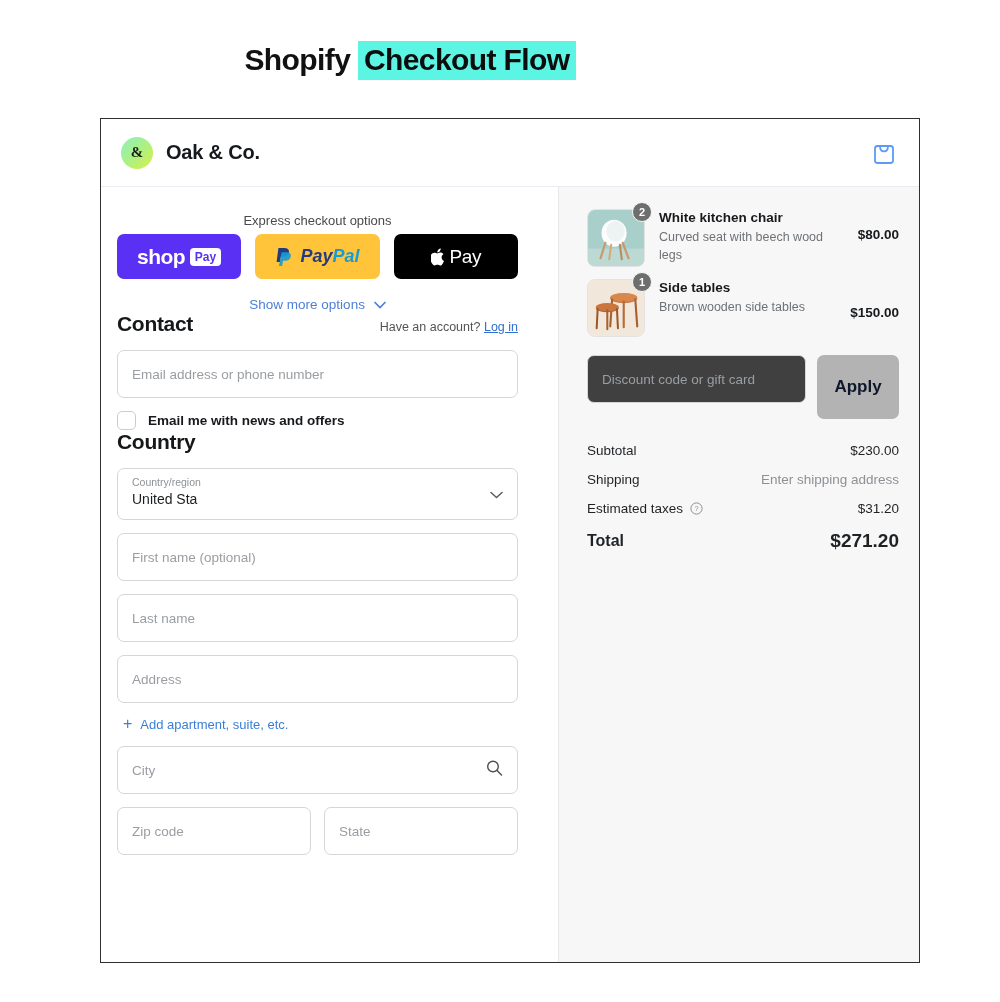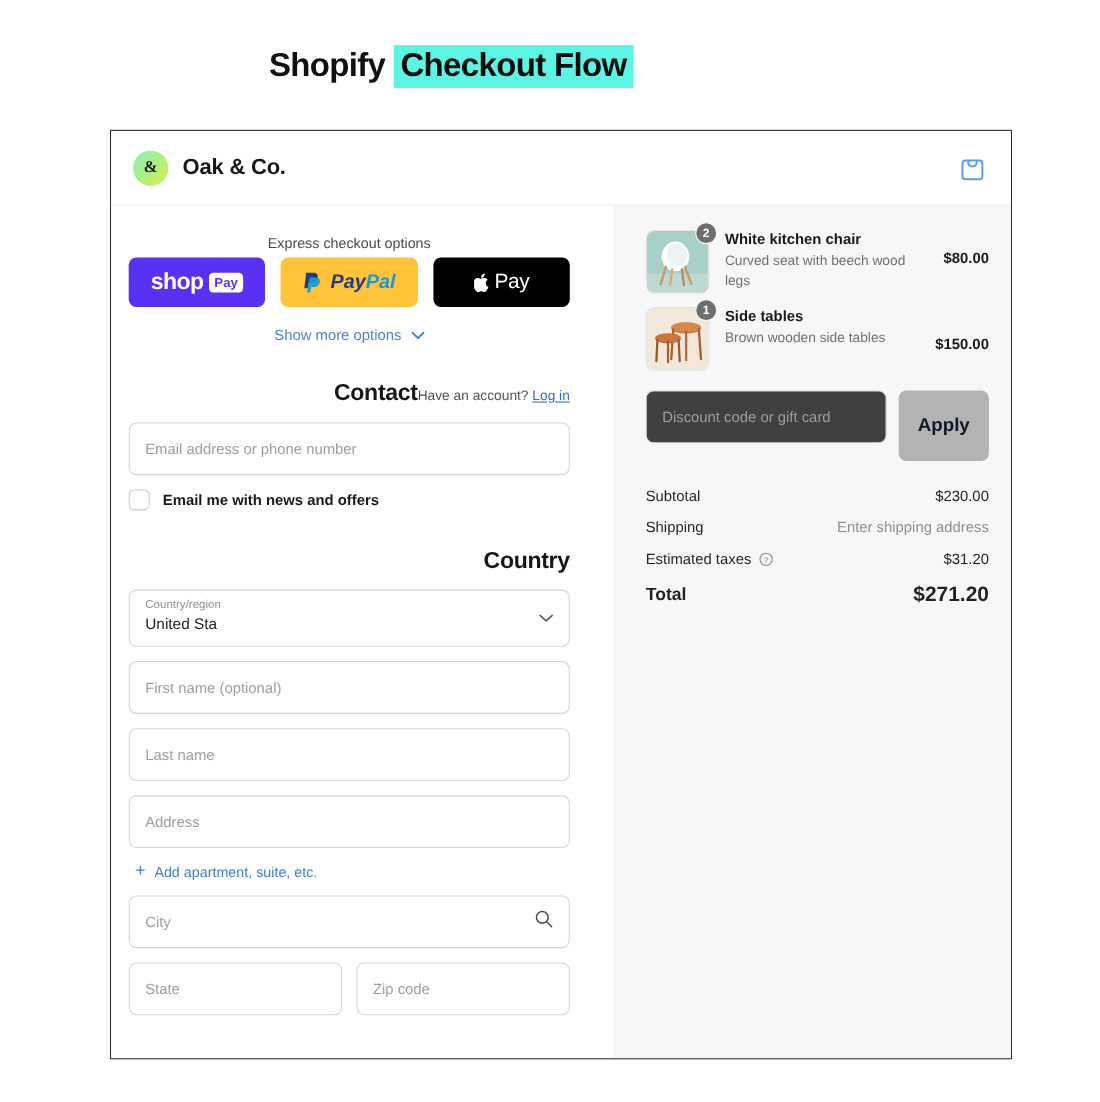--- a/index.html
+++ b/index.html
@@ -104,22 +104,22 @@
   .pay-apple .ap-text { color: #fff; font-size: 19px; font-weight: 500; letter-spacing: -0.4px; }
 
   .show-more {
     text-align: center; margin-top: 18px;
     font-size: 13.5px; color: #4f7fd6; cursor: pointer;
   }
   .show-more .chev { display: inline-block; margin-left: 5px; }
 
   
   .sec-head {
-    display: flex; align-items: baseline; justify-content: flex-end;
-    margin-top: 34px; margin-bottom: 14px;
+    display: flex; align-items: baseline; justify-content: space-between;
+    margin-bottom: 14px;
   }
   .sec-title { font-size: 21px; font-weight: 700; color: #151719; letter-spacing: -0.3px; }
   .acct-line { font-size: 12.5px; color: #545454; }
   .acct-line .login { color: #2f6fd0; text-decoration: underline; cursor: pointer; }
 
   .field {
     position: relative;
     height: 48px;
     border: 1px solid #d4d6d8; border-radius: 7px;
     background: #fff; margin-bottom: 13px;
@@ -313,24 +313,24 @@
           <span class="srch">
             <svg width="17" height="17" viewBox="0 0 17 17">
                 <circle cx="7" cy="7" r="5.3" stroke="#4a4e52" stroke-width="1.4" fill="none"></circle>
                 <path d="M11 11L15.5 15.5" stroke="#4a4e52" stroke-width="1.4" stroke-linecap="round"></path>
               </svg>
           </span>
         </div>
 
         <div class="two-up">
           <div class="field">
+            <span class="ph">Zip code</span>
+          </div>
+          <div class="field">
             <span class="ph">State</span>
-          </div>
-          <div class="field">
-            <span class="ph">Zip code</span>
           </div>
         </div>
 
       </div>
 
       <div class="right-col">
 
         <div class="line-item">
           <div class="thumb-wrap">
             <svg class="thumb" viewBox="0 0 58 58">

